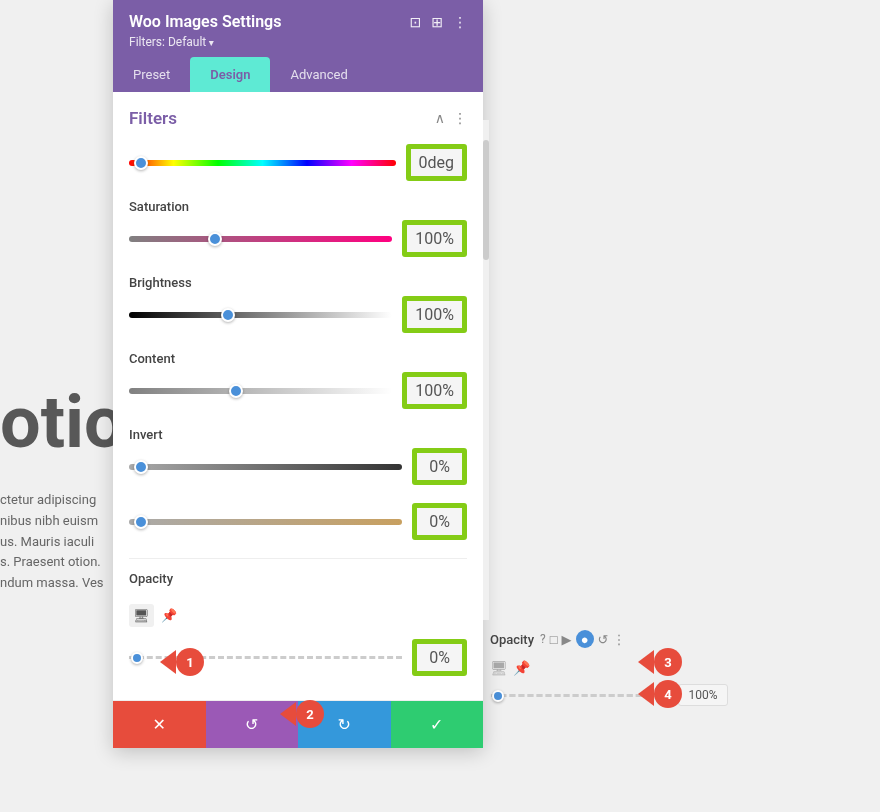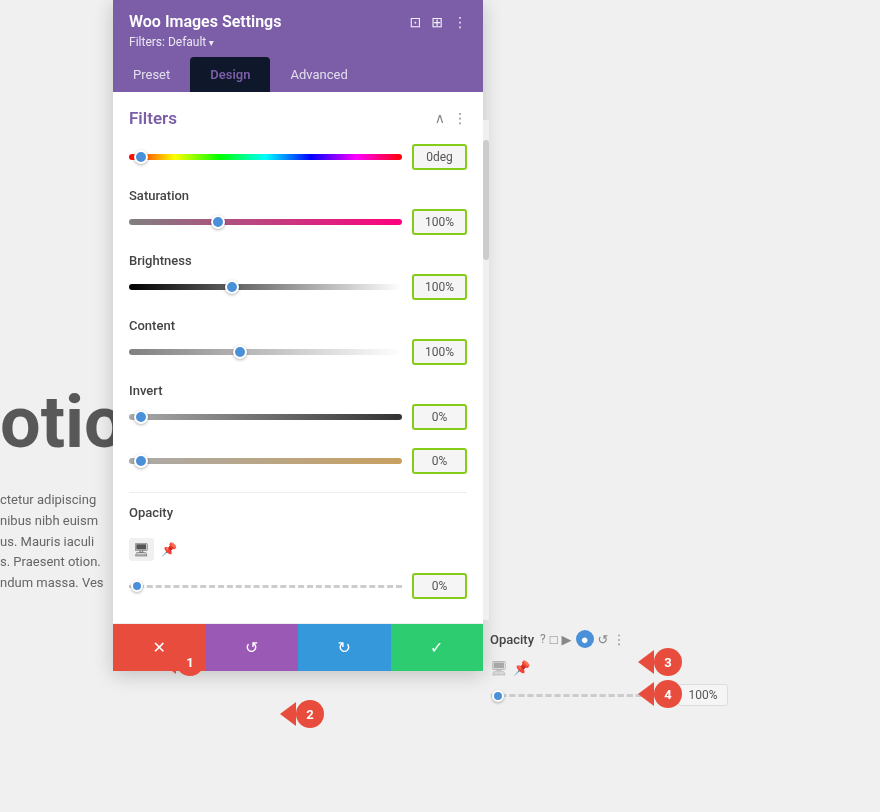--- a/index.html
+++ b/index.html
@@ -138,21 +138,21 @@
     }
     .tab {
       padding: 10px 20px;
       font-size: 13px;
       color: rgba(255,255,255,0.8);
       cursor: pointer;
       border-radius: 4px 4px 0 0;
       transition: background 0.2s;
     }
     .tab.active {
-      background: #0f172a;
+      background: #5eead4;
       color: #7b5ea7;
       font-weight: 600;
     }
 
     
     .panel-body {
       flex: 1;
       overflow-y: auto;
       padding: 16px;
     }
@@ -217,24 +217,24 @@
       border-radius: 50%;
       background: #4a90d9;
       border: 2px solid white;
       box-shadow: 0 1px 3px rgba(0,0,0,0.3);
       cursor: pointer;
       top: 50%;
       transform: translateY(-50%);
     }
     .value-box {
       background: #f5f5f5;
-      border: 2px solid #84cc16;
+      border: 5px solid #84cc16;
       border-radius: 3px;
       padding: 4px 8px;
-      font-size: 12px;
+      font-size: 16px;
       color: #555;
       min-width: 55px;
       text-align: center;
     }
 
     
     .hue-track {
       background: linear-gradient(to right, #ff0000, #ffff00, #00ff00, #00ffff, #0000ff, #ff00ff, #ff0000);
     }
     

